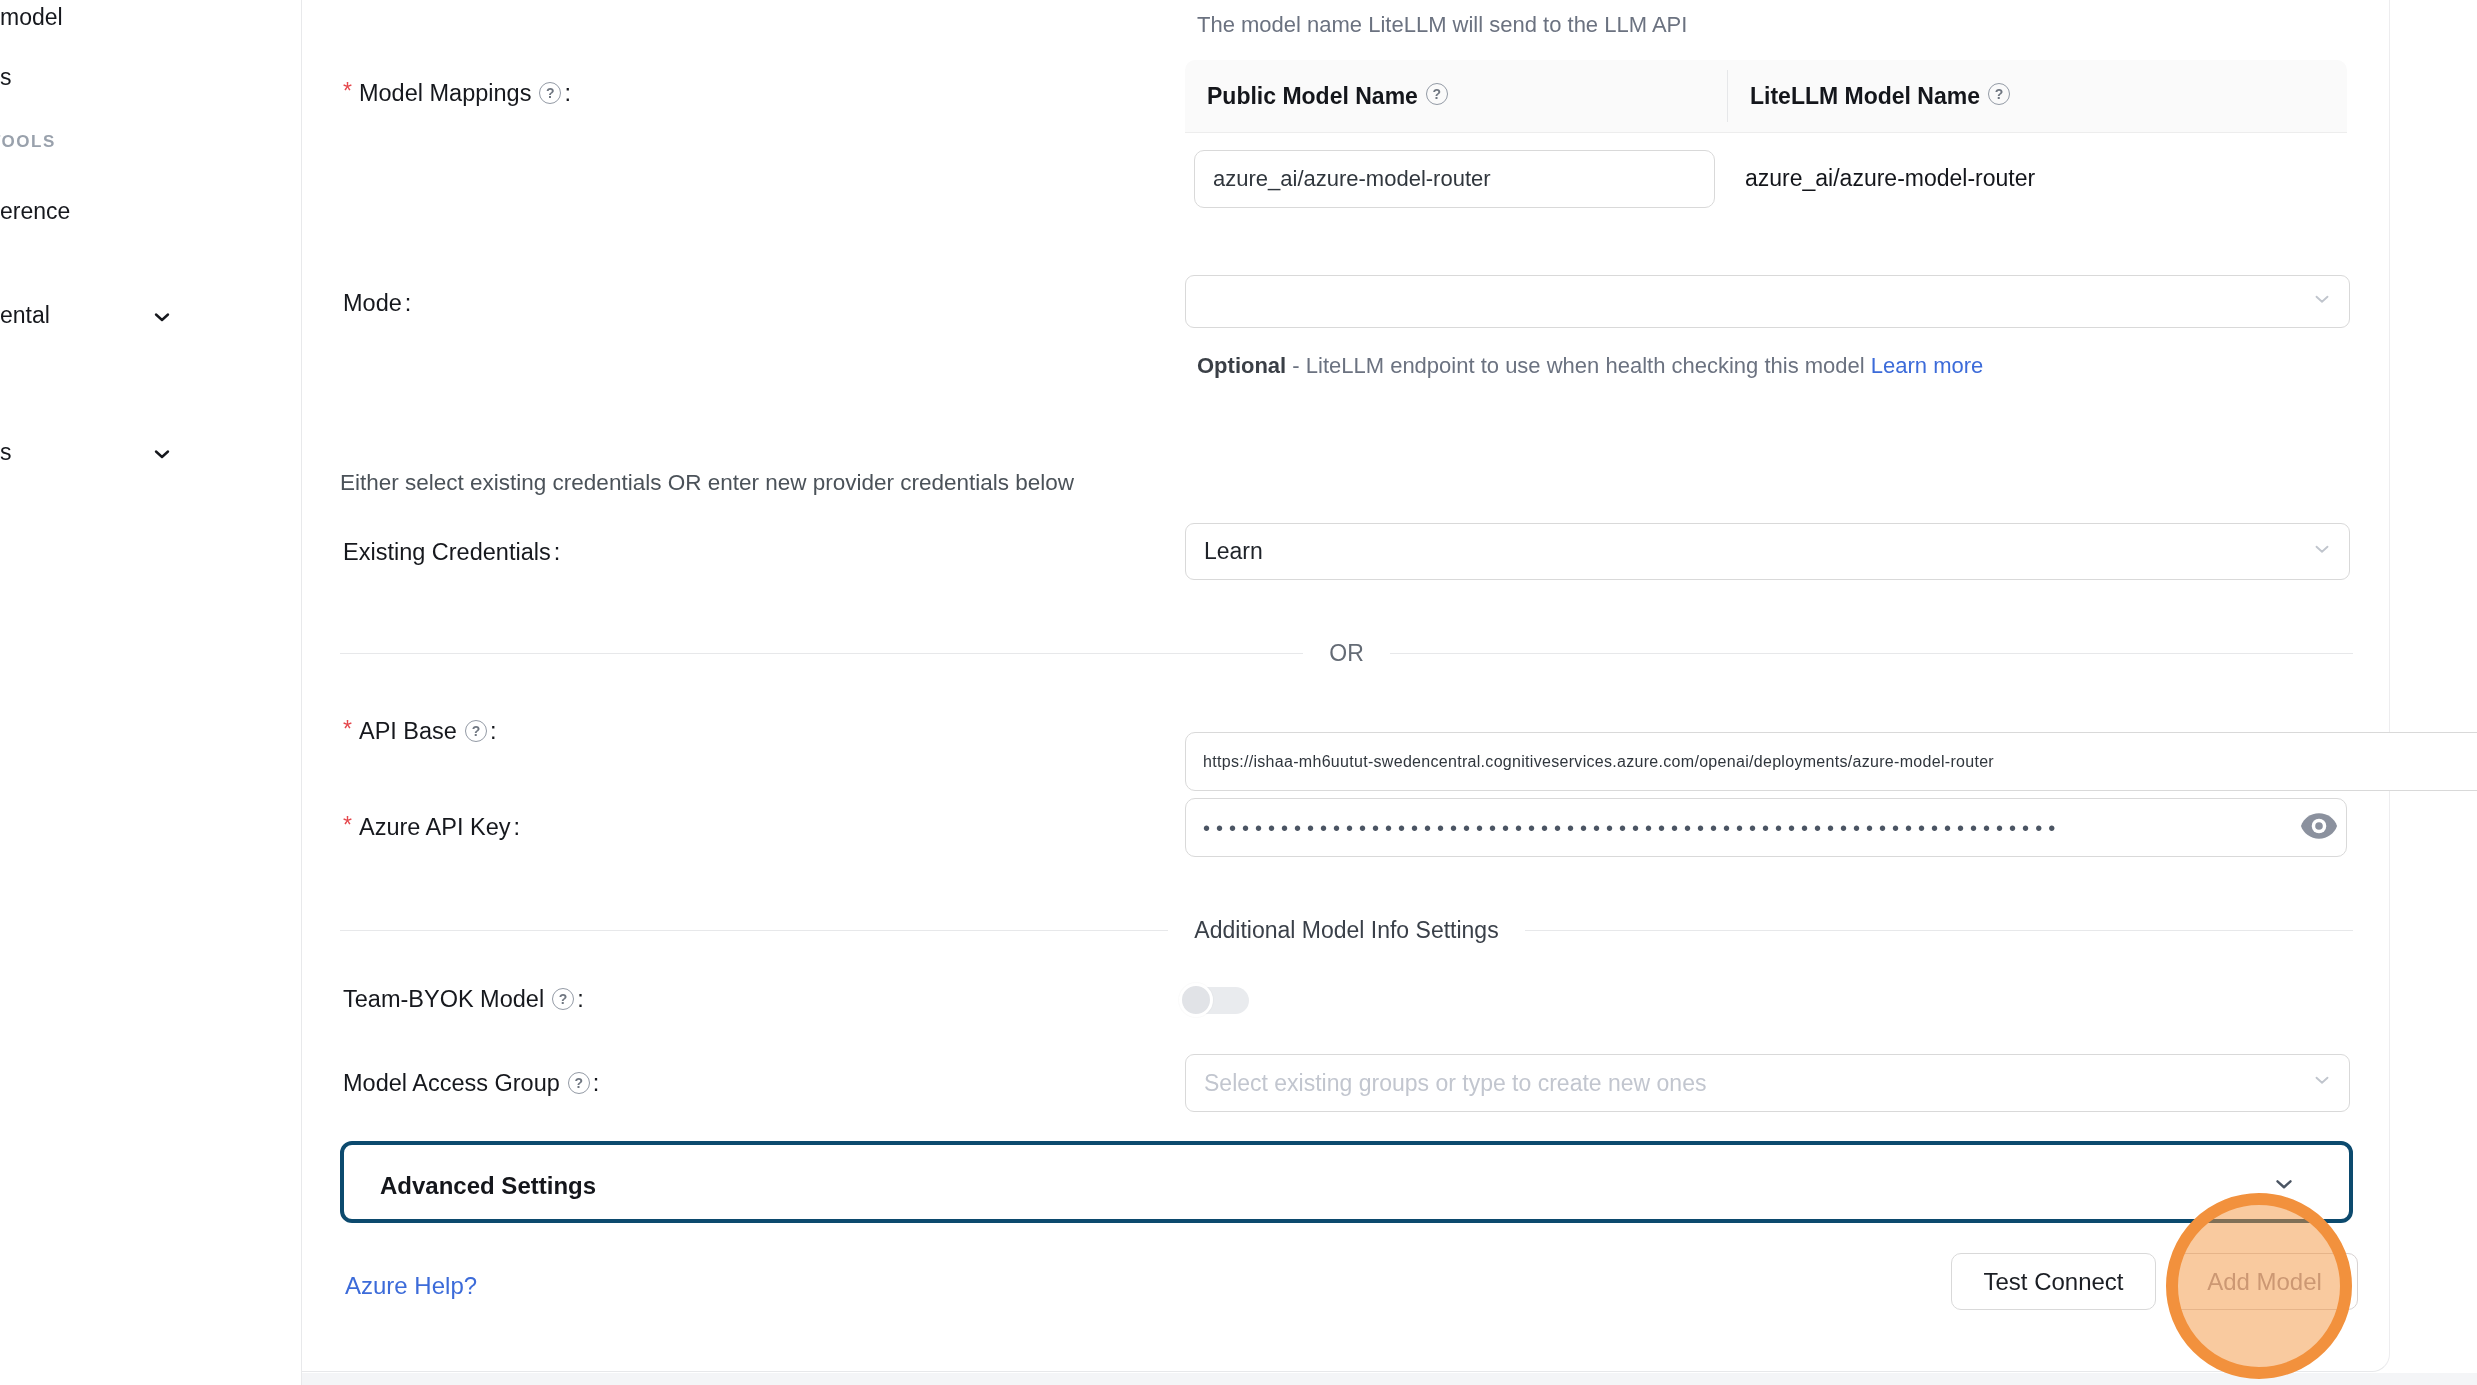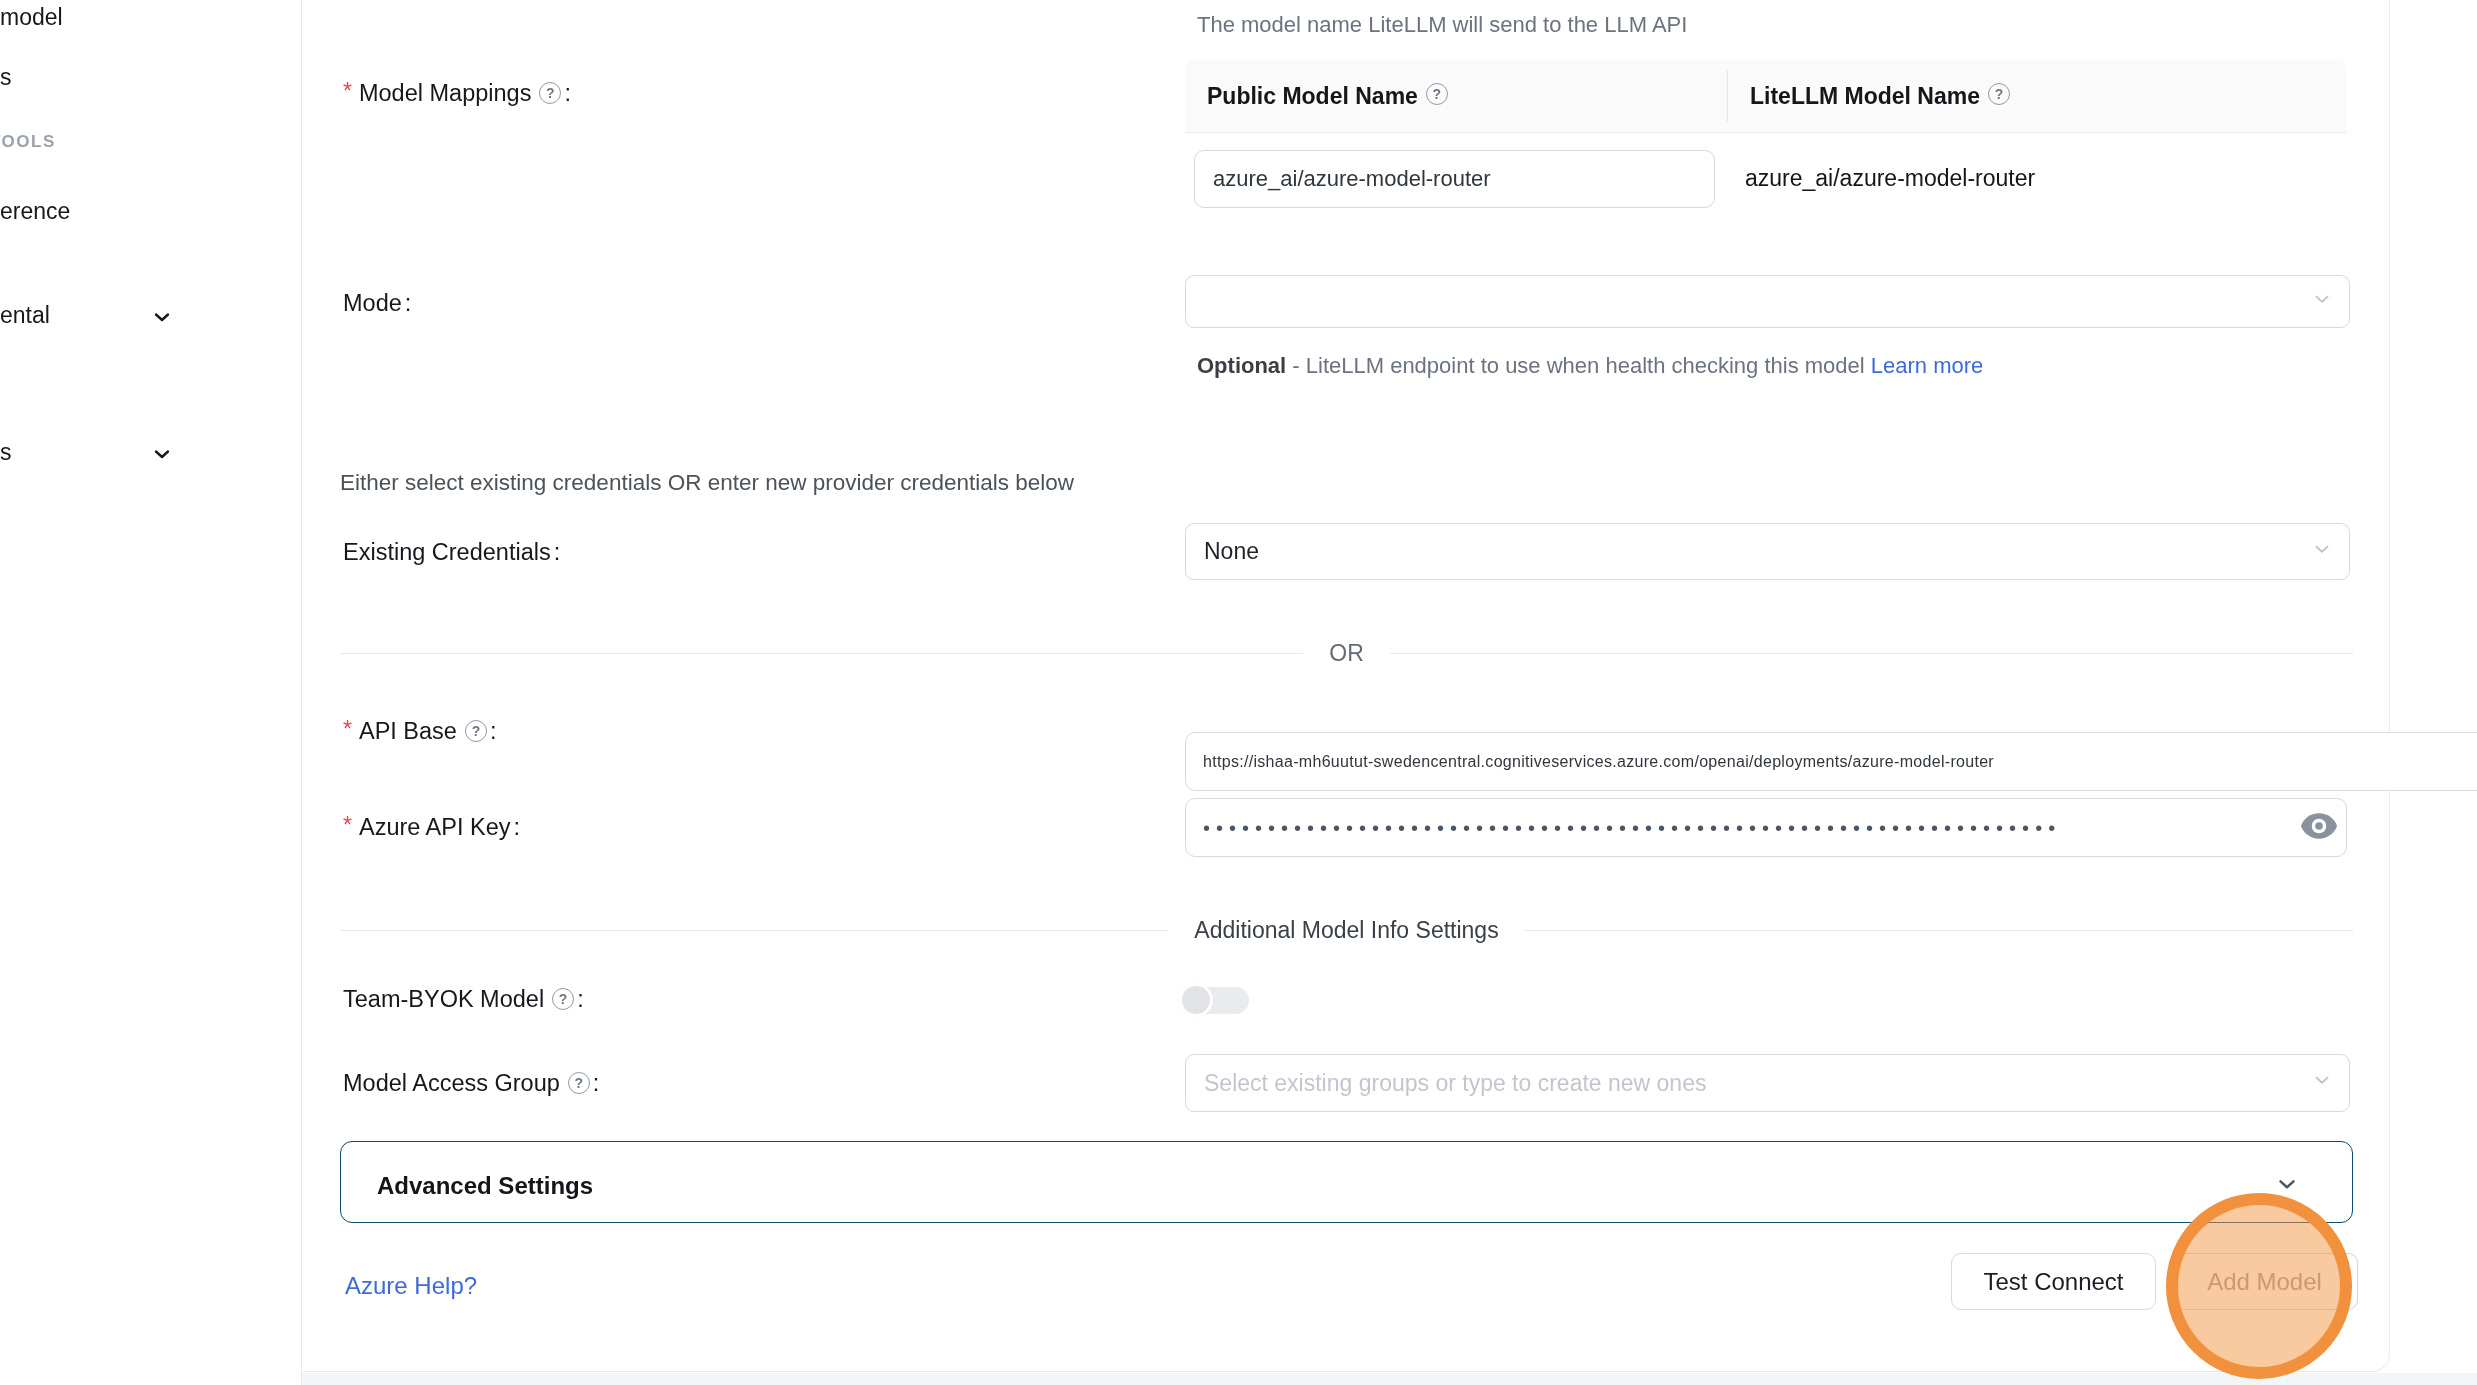--- a/index.html
+++ b/index.html
@@ -49,21 +49,21 @@
 
   .key-dots { letter-spacing:6px; font-size:20px; color:#4b5563; line-height:59px; }
   .eye-btn { position:absolute; left:2297px; top:808px; width:44px; height:38px; display:flex; align-items:center; justify-content:center; cursor:pointer; background:transparent; border:none; }
 
   
   .toggle { position:absolute; left:1179px; top:983px; width:72px; height:34px; cursor:pointer; }
   .toggle .track { position:absolute; left:6px; top:4px; width:64px; height:27px; border-radius:14px; background:#e9ebee; }
   .toggle .knob { position:absolute; left:0; top:0; width:34px; height:34px; border-radius:50%; background:#e1e3e7; border:3px solid #ffffff; box-shadow:0 0 0 1px rgba(0,0,0,0.02); }
 
   
-  .adv { position:absolute; left:340px; top:1141px; width:2013px; height:82px; border:1px solid #0c4a6e; border-radius:12px; background:#fff; display:flex; align-items:center; padding:8px 46px 0 36px; cursor:pointer; }
+  .adv { position:absolute; left:340px; top:1141px; width:2013px; height:82px; border:4px solid #0c4a6e; border-radius:12px; background:#fff; display:flex; align-items:center; padding:8px 46px 0 36px; cursor:pointer; }
   .adv .adv-label { font-size:24px; font-weight:700; color:#14161b; flex:1; }
 
   .btn { position:absolute; height:57px; border:1px solid #d9d9d9; border-radius:10px; background:#fff; font-family:inherit; font-size:24px; display:flex; align-items:center; justify-content:center; cursor:pointer;margin-left:8px; }
   .btn-test { left:1943px; top:1253px; width:205px; color:#1b1e24; }
   .btn-add { left:2163px; top:1253px; width:187px; color:#a59aa7; border-color:#d8d2d2; }
 
   .annot-circle { position:absolute; left:2166px; top:1193px; width:186px; height:186px; border-radius:50%; border:12px solid #f2913d; background:rgba(243,150,63,0.5); z-index:6; pointer-events:none; }
 
   .need-help { position:absolute; left:345px; top:1272px; font-size:24px; color:#3c6bd9; font-weight:400; cursor:pointer; white-space:nowrap; }
 </style>
@@ -138,21 +138,21 @@
     <b>Optional</b><span> - LiteLLM endpoint to use when health checking this model </span><span class="link">Learn more</span>
   </div>
 
   <div class="abs" style="left:340px;top:468px;font-size:22.5px;color:#4b5259;line-height:30px">Either select existing credentials OR enter new provider credentials below</div>
 
   <div class="abs label" style="left:343px;top:537px">
     <span>Existing Credentials</span>
     <span class="colon">:</span>
   </div>
   <div class="select" style="left:1185px;top:523px;width:1165px;height:57px">
-    <span>None</span>
+    <span>Learn</span>
     <span class="chev">
       <svg width="22" height="22" viewBox="0 0 24 24" fill="none">
           <path d="M6 9.5l6 5.5 6-5.5" stroke="#c0c5cd" stroke-width="2" stroke-linecap="round" stroke-linejoin="round"></path>
         </svg>
     </span>
   </div>
 
   <div class="divider" style="top:638px">
     <span>OR</span>
   </div>

